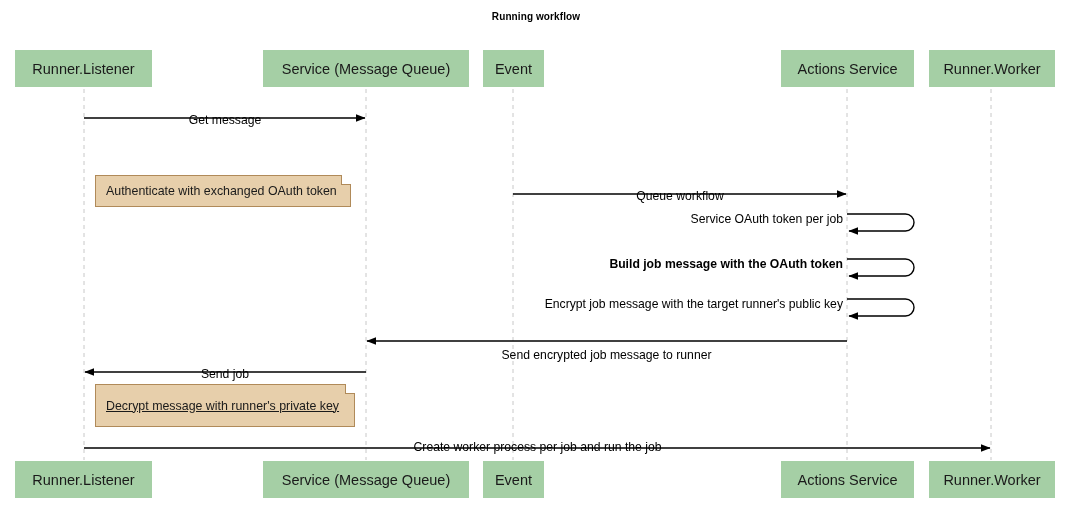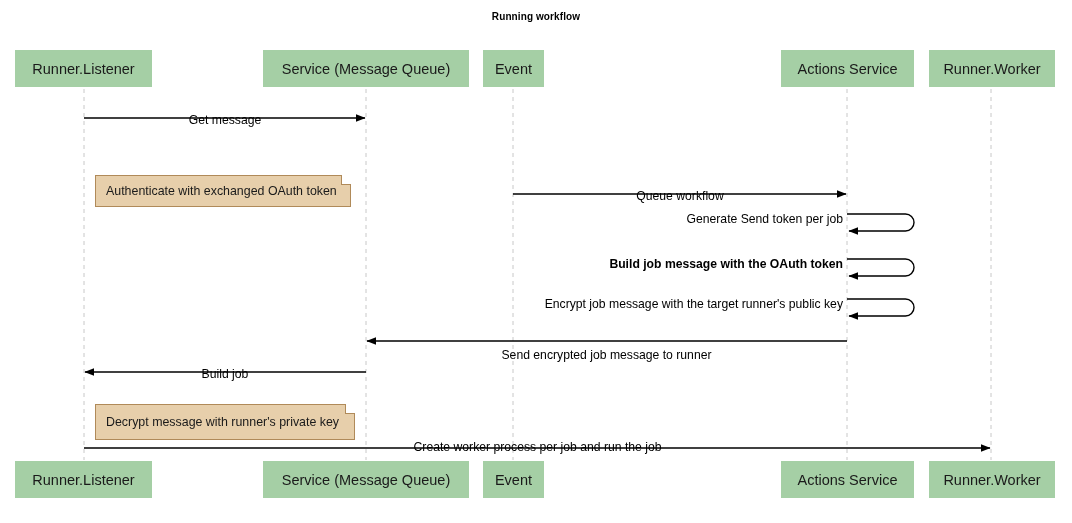--- a/index.html
+++ b/index.html
@@ -158,30 +158,30 @@
         </div>
         <div class="participant" style="left: 929px; top: 461px; width: 126px; height: 37px;">
           <span>Runner.Worker</span>
         </div>
       </div>
     <div id="notes-layer">
         <div class="note" style="left: 95px; top: 131px; width: 256px; height: 32px; margin-top: 44px;">
           <span>Authenticate with exchanged OAuth token</span>
           <span class="note-fold"></span>
         </div>
-        <div class="note" style="left: 95px; top: 404px; width: 260px; height: 36px;">
+        <div class="note" style="left: 95px; top: 384px; width: 260px; height: 43px; text-decoration: underline;">
           <span>Decrypt message with runner's private key</span>
           <span class="note-fold"></span>
         </div>
       </div>
     <div id="msg-labels">
         <div class="msg-label center" style="left: 225px; top: 101px;">Get message</div>
         <div class="msg-label center" style="left: 680px; top: 177px;">Queue workflow</div>
-        <div class="msg-label right" style="left: 843px; top: 200px;">Generate Send token per job</div>
+        <div class="msg-label right" style="left: 843px; top: 200px;">Service OAuth token per job</div>
         <div class="msg-label right" style="left: 843px; top: 245px; font-weight: bold;">Build job message with the OAuth token</div>
         <div class="msg-label right" style="left: 843px; top: 285px;">Encrypt job message with the target runner's public key</div>
         <div class="msg-label center" style="left: 606.5px; top: 336px;">Send encrypted job message to runner</div>
-        <div class="msg-label center" style="left: 225px; top: 355px;">Build job</div>
+        <div class="msg-label center" style="left: 225px; top: 355px;">Send job</div>
         <div class="msg-label center" style="left: 537.5px; top: 428px;">Create worker process per job and run the job</div>
       </div>
   </div>
 
 </div>
 
 </body></html>

